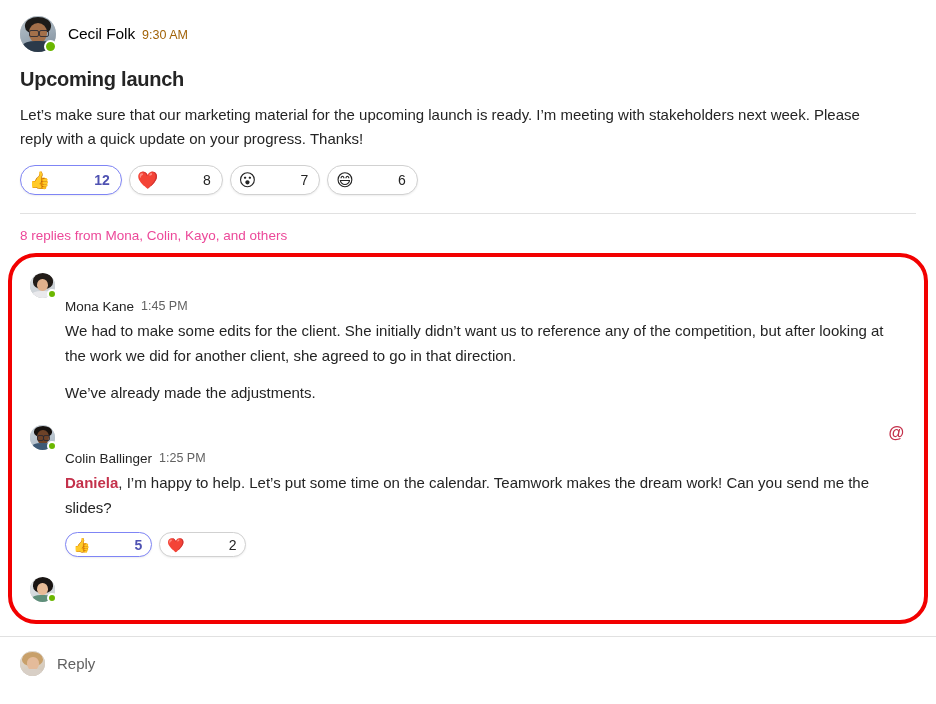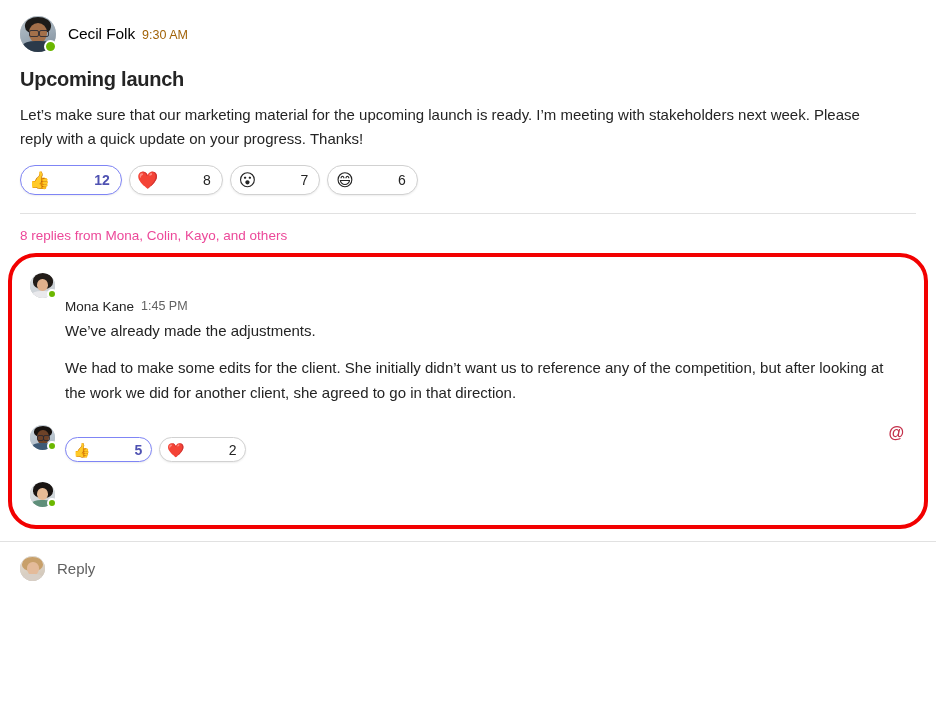--- a/index.html
+++ b/index.html
@@ -285,40 +285,47 @@
           </div>
         </div>
         <div class="presence"></div>
       </div>
       <div class="reply-col">
         <div class="reply-header">
           <span class="reply-author">Mona Kane</span>
           <span class="reply-time">1:45 PM</span>
         </div>
         <div class="reply-body">
+          <p>We had to make some edits for the client. She initially didn’t want us to reference any of the competition, but after looking at the work we did for another client, she agreed to go in that direction.</p>
           <p>We’ve already made the adjustments.</p>
-          <p>We had to make some edits for the client. She initially didn’t want us to reference any of the competition, but after looking at the work we did for another client, she agreed to go in that direction.</p>
         </div>
       </div>
     </div>
     <div class="reply">
       <div class="avatar sm">
         <div class="face">
           <div class="ph">
             <div class="bg" style="background:linear-gradient(160deg,#cdd6de,#a9b6c2)"></div>
             <div class="hair" style="left:14%;top:2%;width:72%;height:44%;background:#17120f;"></div>
             <div class="skin" style="left:26%;top:20%;width:48%;height:54%;background:#6d4228;"></div>
             <div class="torso" style="background:#3e5a76;"></div>
             <div class="glass" style="left:26%;top:40%;width:20%;"></div>
             <div class="glass" style="left:53%;top:40%;width:20%;"></div>
           </div>
         </div>
         <div class="presence"></div>
       </div>
       <div class="reply-col">
+        <div class="reply-header">
+          <span class="reply-author">Colin Ballinger</span>
+          <span class="reply-time">1:25 PM</span>
+        </div>
+        <div class="reply-body">
+          <p><span class="mention">Daniela</span>, I’m happy to help. Let’s put some time on the calendar. Teamwork makes the dream work! Can you send me the slides?</p>
+        </div>
         <div class="reactions small" style="margin-top: 12px;">
           <div class="reaction-pill selected">
             <span class="emoji emoji-glyph">👍</span>
             <span class="reaction-count">5</span>
           </div>
           <div class="reaction-pill">
             <span class="emoji emoji-glyph">❤️</span>
             <span class="reaction-count">2</span>
           </div>
         </div>

